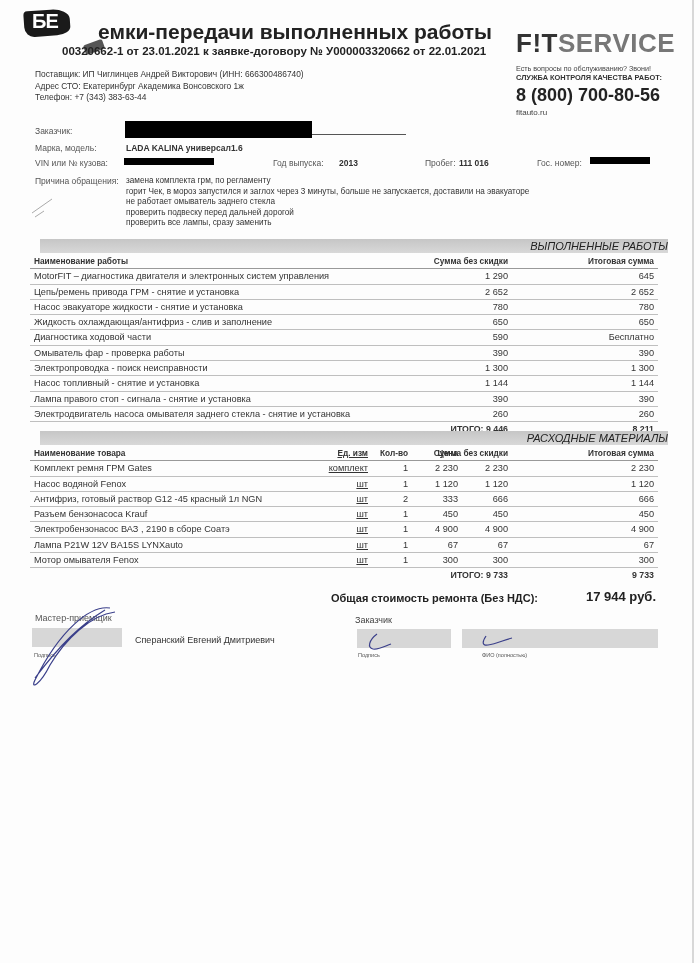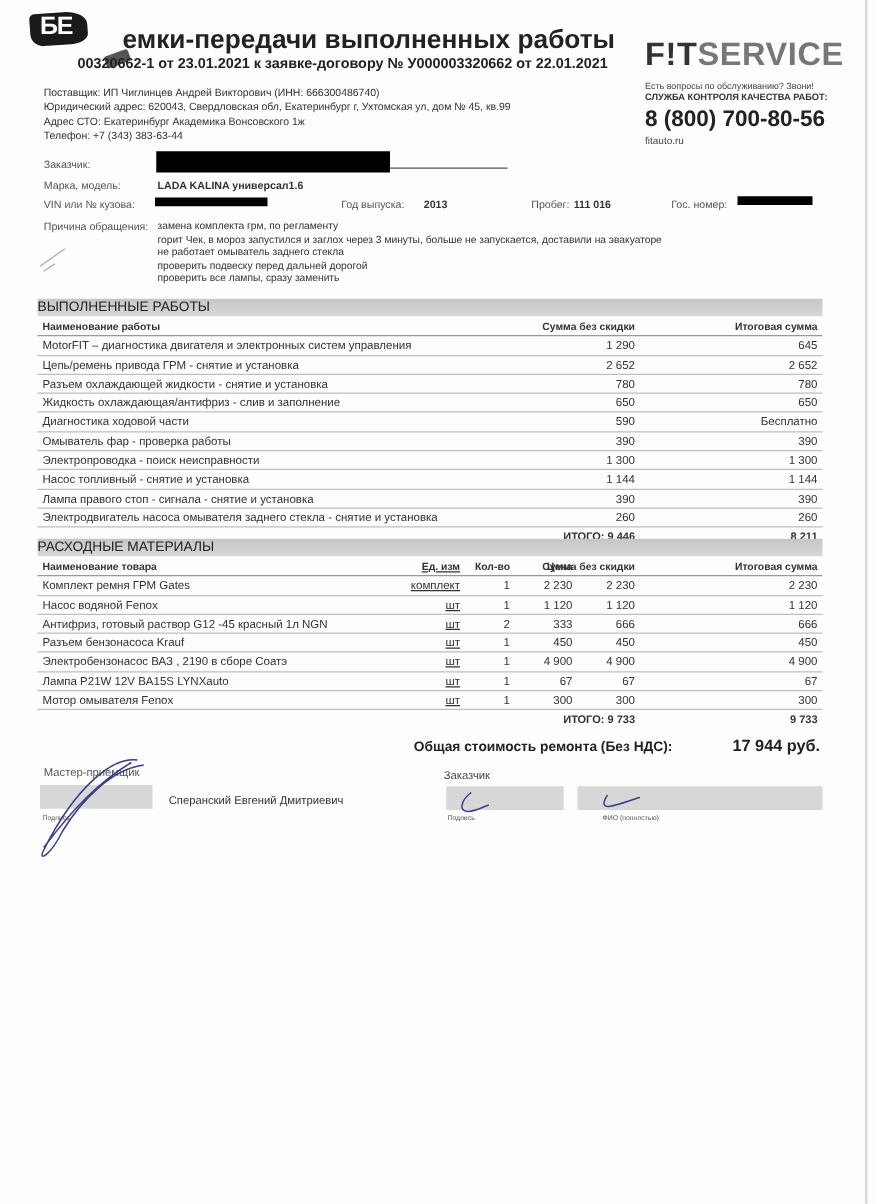--- a/index.html
+++ b/index.html
@@ -21,22 +21,22 @@
   .logo .svc { color:#777; font-weight:bold; }
   .hotline-q { position:absolute; left:516px; top:64px; font-size:7.2px; color:#444; }
   .hotline-dept { position:absolute; left:516px; top:73px; font-size:7.4px; font-weight:bold; color:#333; }
   .hotline-phone { position:absolute; left:516px; top:85px; font-size:18px; font-weight:bold; color:#222; }
   .site { position:absolute; left:516px; top:108px; font-size:8px; color:#444; }
   .lbl { position:absolute; font-size:8.5px; color:#555; }
   .val { position:absolute; font-size:8.5px; font-weight:bold; color:#333; }
   .redact { position:absolute; background:#000; }
   .uline { position:absolute; height:1px; background:#555; }
   .reasons { position:absolute; left:126px; top:176px; font-size:8.2px; line-height:10.6px; color:#333; }
-  .sect-bar { position:absolute; left:30px; width:628px; height:14px; background:linear-gradient(#c6c6c6,#d8d8d8);
-              text-align:left; font-size:11px; color:#222; line-height:14px; }
+  .sect-bar { position:absolute; left:40px; width:628px; height:14px; background:linear-gradient(#c6c6c6,#d8d8d8);
+              text-align:right; font-size:11px; color:#222; line-height:14px;font-style:italic; }
   .tbl { position:absolute; left:30px; width:628px; }
   .row { position:relative; height:14.3px; border-bottom:1px solid #bfbfbf; font-size:9.2px; color:#333; }
   .row.head { font-weight:bold; font-size:8.3px; border-bottom:1px solid #999; }
   .row.total { border-bottom:none; font-weight:bold; font-size:8.8px; }
   .row span { position:absolute; top:2px; white-space:nowrap; }
   .c-name { left:4px; }
   .c-nodisc { right:150px; text-align:right; }
   .c-total { right:4px; text-align:right; }
   .m-unit { right:290px; text-align:left;text-decoration:underline; }
   .m-qty { right:250px; text-align:right; }
@@ -61,21 +61,20 @@
     <div class="blob"></div>
     <span class="blob-text">БЕ</span>
     <div class="clip"></div>
   </div>
 
   <div class="title">емки-передачи выполненных работы</div>
   <div class="subtitle">00320662-1 от 23.01.2021 к заявке-договору № У000003320662 от 22.01.2021</div>
 
   <div class="supplier">
     <div>Поставщик: ИП Чиглинцев Андрей Викторович (ИНН: 666300486740)</div>
-    <div>Юридический адрес: 620043, Свердловская обл, Екатеринбург г, Ухтомская ул, дом № 45, кв.99</div>
     <div style="margin-top:1px">Адрес СТО: Екатеринбург Академика Вонсовского 1ж</div>
     <div>Телефон: +7 (343) 383-63-44</div>
   </div>
 
   <div class="logo">
     <span class="fit">F!T</span><span class="svc">SERVICE</span>
   </div>
   <div class="hotline-q">Есть вопросы по обслуживанию? Звони!</div>
   <div class="hotline-dept">СЛУЖБА КОНТРОЛЯ КАЧЕСТВА РАБОТ:</div>
   <div class="hotline-phone">8 (800) 700-80-56</div>
@@ -120,21 +119,21 @@
         <span class="c-name">MotorFIT – диагностика двигателя и электронных систем управления</span>
         <span class="c-nodisc">1 290</span>
         <span class="c-total">645</span>
       </div>
     <div class="row">
         <span class="c-name">Цепь/ремень привода ГРМ - снятие и установка</span>
         <span class="c-nodisc">2 652</span>
         <span class="c-total">2 652</span>
       </div>
     <div class="row">
-        <span class="c-name">Разъем охлаждающей жидкости - снятие и установка</span>
+        <span class="c-name">Насос эвакуаторе жидкости - снятие и установка</span>
         <span class="c-nodisc">780</span>
         <span class="c-total">780</span>
       </div>
     <div class="row">
         <span class="c-name">Жидкость охлаждающая/антифриз - слив и заполнение</span>
         <span class="c-nodisc">650</span>
         <span class="c-total">650</span>
       </div>
     <div class="row">
         <span class="c-name">Диагностика ходовой части</span>

